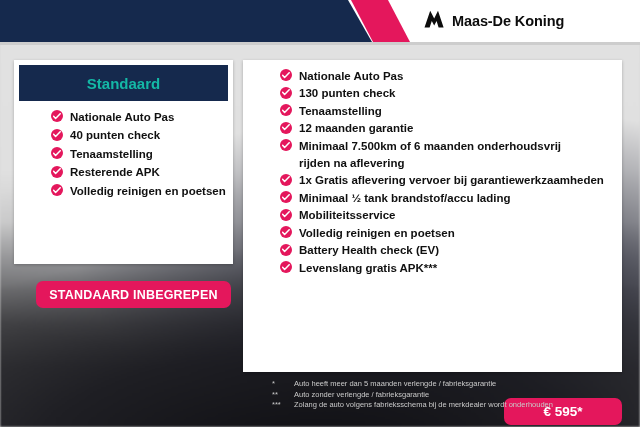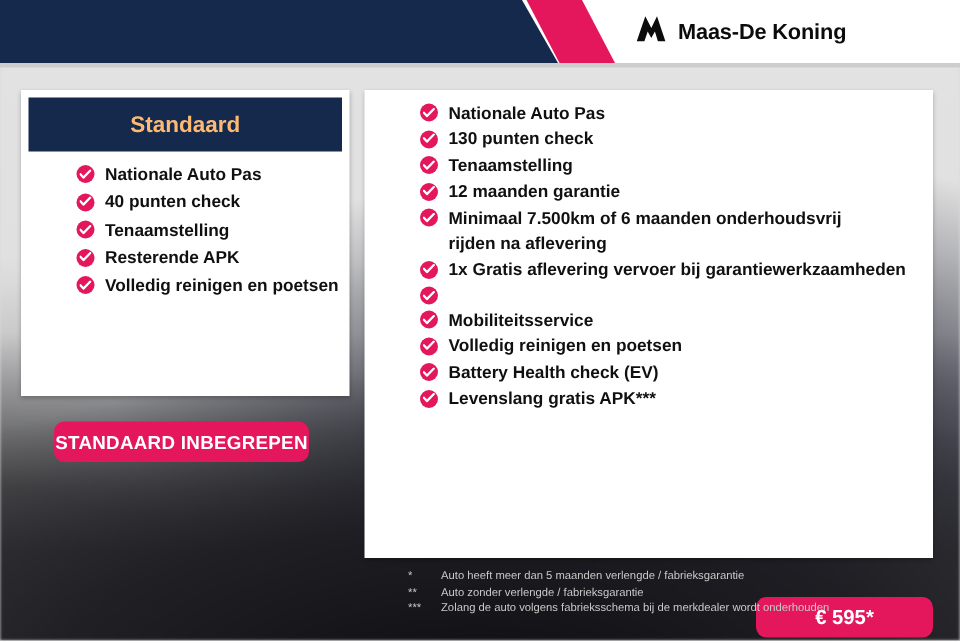--- a/index.html
+++ b/index.html
@@ -64,21 +64,21 @@
 
   
   .card {
     position:absolute; background:#ffffff; z-index:4;
     box-shadow:0 1px 3px rgba(0,0,0,.25);
   }
   #card-standaard { left:14px; top:60px; width:219px; height:204px; }
   #card-approved  { left:243px; top:60px; width:379px; height:312px; }
 
   .card-head {
-    background:#15294d; color:#fdba74; text-align:left;
+    background:#15294d; color:#14b8a6; text-align:left;
     font-weight:bold; display:flex; align-items:center; justify-content:center;
   }
   #card-standaard .card-head { height:36px; font-size:15px; margin:5px 5px 0 5px; }
   #card-approved  .card-head { height:36px; font-size:15px; margin:5px 5px 0 5px; }
 
   .card-body { padding:9px 0 0 0;margin-left:20px; }
   #card-standaard .card-body { padding-left:17px; }
   #card-approved  .card-body { padding-left:17px; }
 
   ul.feats { list-style:none; }
@@ -96,21 +96,21 @@
     background:#e4175c; position:relative; margin-top:0px;
   }
   .check svg { position:absolute; left:2px; top:2.5px; }
 
   .pill {
     display:inline-flex; align-items:center; justify-content:center;
     background:#e4175c; color:#fff; font-weight:bold; border:none;
     border-radius:7px; cursor:pointer;
   }
   #btn-standaard {
-    position:absolute; left:22px; top:221px; width:170px; height:27px;
+    position:absolute; left:22px; top:221px; width:195px; height:27px;
     font-size:12.5px; letter-spacing:.2px;
   }
   #prices {
     position:absolute; left:0; top:338px; width:379px;
     display:flex; justify-content:flex-end; gap:23px;
   }
   #prices .pill { width:118px; height:27px; font-size:13.5px; }
 
   
   #footnotes {
@@ -242,20 +242,21 @@
             </svg>
         </span>
         <span class="txt">1x Gratis aflevering vervoer bij garantiewerkzaamheden</span>
       </li>
       <li>
         <span class="check">
           <svg width="8" height="7" viewBox="0 0 8 7">
               <path d="M0.6 3.2 L2.6 5.4 L7.2 0.7" stroke="#fff" stroke-width="1.5" fill="none" stroke-linecap="round" stroke-linejoin="round"></path>
             </svg>
         </span>
+        <span class="txt">Minimaal ½ tank brandstof/accu lading</span>
       </li>
       <li>
         <span class="check">
           <svg width="8" height="7" viewBox="0 0 8 7">
               <path d="M0.6 3.2 L2.6 5.4 L7.2 0.7" stroke="#fff" stroke-width="1.5" fill="none" stroke-linecap="round" stroke-linejoin="round"></path>
             </svg>
         </span>
         <span class="txt">Mobiliteitsservice</span>
       </li>
       <li>

